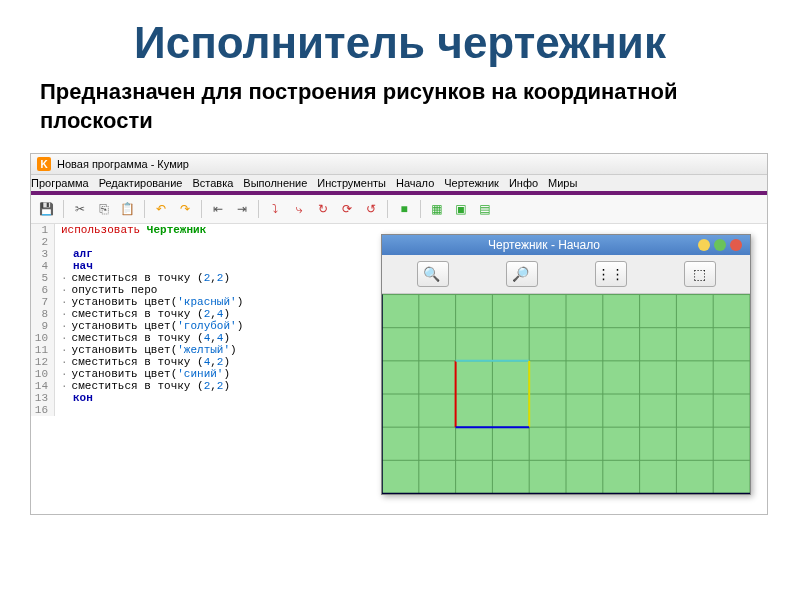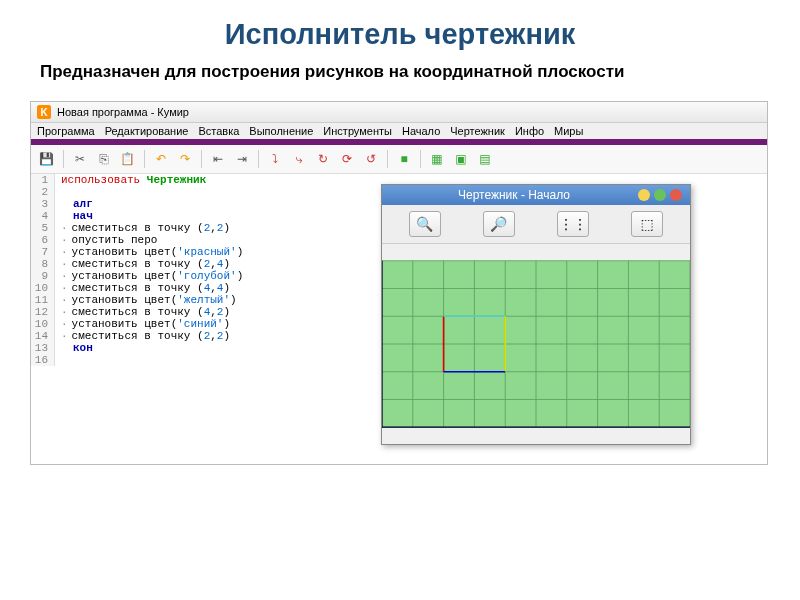--- a/index.html
+++ b/index.html
@@ -1,39 +1,39 @@
 <!DOCTYPE html>
 <html><head>
 <meta charset="utf-8">
 <style>
 * { margin: 0; padding: 0; box-sizing: border-box; }
 body { font-family: Arial, sans-serif; background: #fff; width: 800px; height: 600px; position: relative; }
-.slide-title { color: #1f4e79; font-size: 29px; font-weight: bold; text-align: center; padding: 18px 0 10px 0; }
-.slide-subtitle { color: #000; font-size: 17px; font-weight: bold; padding: 0 40px 18px 40px; line-height: 1.3; }
+.slide-title { color: #1f4e79; font-size: 44px; font-weight: bold; text-align: center; padding: 18px 0 10px 0; }
+.slide-subtitle { color: #000; font-size: 22px; font-weight: bold; padding: 0 40px 18px 40px; line-height: 1.3; }
 .app-window { margin: 0 30px; border: 1px solid #bbb; background: #f5f5f5; width: 738px; }
 .titlebar { background: linear-gradient(#fafafa, #e8e8e8); padding: 3px 6px; display: flex; align-items: center; gap: 6px; font-size: 11px; border-bottom: 1px solid #ccc; }
 .titlebar-icon { width: 14px; height: 14px; background: #ff8c00; border-radius: 2px; color: #fff; font-weight: bold; font-size: 10px; display: inline-flex; align-items: center; justify-content: center; }
-.menubar { background: #f0f0f0; padding: 2px 6px; display: flex; gap: 10px; font-size: 11px; border-bottom: 6px solid #701a75; }
+.menubar { background: #f0f0f0; padding: 2px 0; display: flex; gap: 10px; font-size: 11px; border-bottom: 4px solid #701a75; }
 .menubar span { cursor: default; }
 .toolbar { background: #f8f8f8; padding: 4px 6px; display: flex; gap: 4px; align-items: center; border-bottom: 1px solid #ddd; }
 .tool-btn { width: 20px; height: 20px; display: inline-flex; align-items: center; justify-content: center; font-size: 12px; color: #555; border-radius: 2px; }
 .tool-sep { width: 1px; height: 18px; background: #ccc; margin: 0 2px; }
 .main-area { display: flex; background: #fff; position: relative; height: 290px; }
 .code-editor { width: 330px; background: #fff; font-family: "Courier New", monospace; font-size: 11px; }
 .code-line { display: flex; }
 .line-num { width: 24px; text-align: right; padding-right: 6px; color: #888; background: #f5f5f5; border-right: 1px solid #ddd; user-select: none; }
 .line-content { padding-left: 6px; flex: 1; }
 .kw-use { color: #c00; font-weight: normal; }
 .kw-module { color: #090; font-weight: bold; }
 .kw-alg { color: #00a; font-weight: bold; margin-left: 12px; }
 .kw-cmd { color: #000; }
 .kw-num { color: #06c; }
 .kw-str { color: #06c; }
 .bullet { color: #888; margin-right: 4px; }
-.canvas-window { position: absolute; left: 350px; top: 10px; width: 310px; border: 1px solid #888; background: #f0f0f0; box-shadow: 2px 2px 6px rgba(0,0,0,0.3); }
+.canvas-window { position: absolute; left: 350px; top: 10px; width: 370px; border: 1px solid #888; background: #f0f0f0; box-shadow: 2px 2px 6px rgba(0,0,0,0.3); }
 .canvas-title { background: linear-gradient(#6a9edb, #4a7ec4); color: #fff; font-size: 12px; padding: 3px 8px; display: flex; align-items: center; justify-content: space-between; }
 .canvas-title-text { flex: 1; text-align: center; }
 .win-btns { display: flex; gap: 4px; }
 .win-btn { width: 12px; height: 12px; border-radius: 50%; }
 .wb-min { background: #f7d354; }
 .wb-max { background: #6ac35a; }
 .wb-close { background: #e25b4b; }
 .canvas-toolbar { background: #eee; padding: 6px; display: flex; justify-content: space-around; border-bottom: 1px solid #ccc; }
 .canvas-tool { width: 32px; height: 26px; background: linear-gradient(#fefefe, #e8e8e8); border: 1px solid #aaa; border-radius: 3px; display: flex; align-items: center; justify-content: center; font-size: 14px; }
 .canvas-grid { position: relative; width: 100%; height: 200px; }

